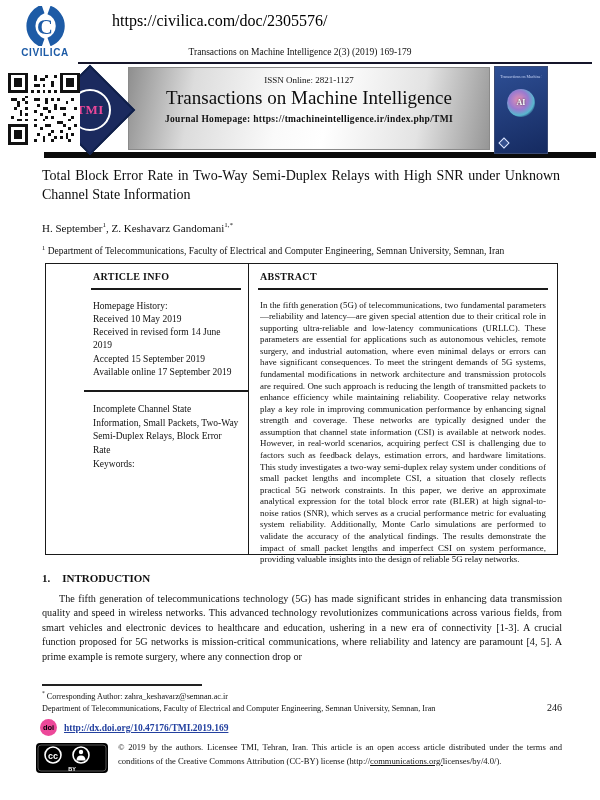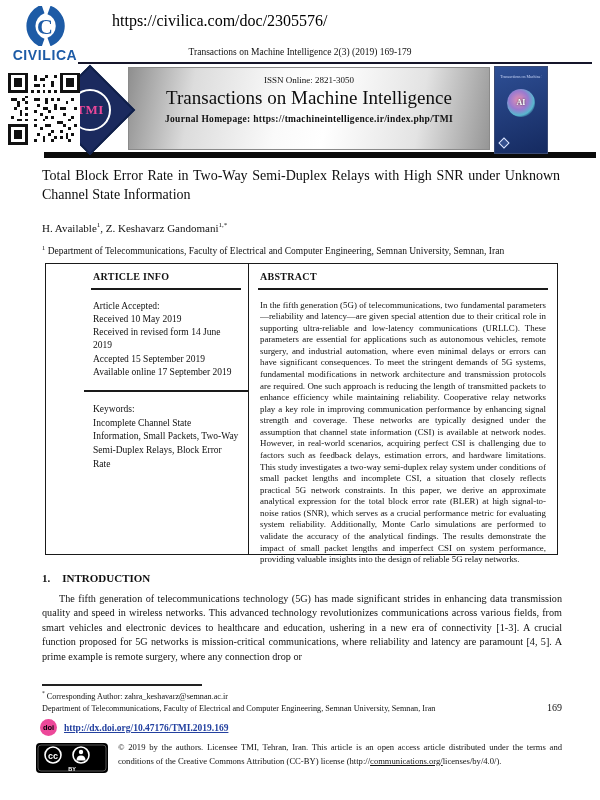--- a/index.html
+++ b/index.html
@@ -5,21 +5,21 @@
   html,body { margin:0; padding:0; background:#e8e8e8; }
   .page {
     position:relative; width:600px; height:800px; margin:0 auto;
     background:#ffffff; overflow:hidden;
     font-family:"Liberation Serif","DejaVu Serif",serif; color:#111;
   }
   
   .civilica { position:absolute; left:12px; top:6px; width:66px; text-align:center; }
   .civilica svg { display:block; margin:0 auto; }
   .civilica-label { font-family:"Liberation Sans",sans-serif; font-weight:bold;
-    color:#1d5ba6; font-size:14px; letter-spacing:0.6px; margin-top:1px; }
+    color:#1d5ba6; font-size:10px; letter-spacing:0.6px; margin-top:1px; }
   .doc-url { position:absolute; left:112px; top:12px; font-size:16px; color:#000; }
   .citation { position:absolute; left:0; top:47px; width:100%; text-align:center; font-size:9.5px; }
   .top-rule { position:absolute; left:78px; top:62px; width:514px; height:2px; background:#15152a; }
 
   
   .qr { position:absolute; left:8px; top:69px; width:72px; height:79px; background:#fff; z-index:3; }
   .qr svg { width:100%; height:100%; }
   .tmi-diamond-wrap { position:absolute; left:52px; top:71px; width:74px; height:76px; z-index:2; }
   .tmi-diamond { position:absolute; left:6px; top:7px; width:60px; height:60px;
     transform:rotate(45deg); background:#1b2a5e; border:2px solid #10204a; }
@@ -184,76 +184,76 @@
           <rect x="22" y="21" width="1" height="1"></rect>
         <rect x="9" y="23" width="1" height="1"></rect>
           <rect x="12" y="23" width="1" height="1"></rect>
           <rect x="15" y="23" width="1" height="1"></rect>
           <rect x="18" y="22" width="1" height="1"></rect>
           <rect x="21" y="23" width="1" height="1"></rect>
       </g>
     </svg>
   </div>
   <div class="banner-box">
-    <div class="banner-issn">ISSN Online: 2821-3050</div>
+    <div class="banner-issn">ISSN Online: 2821-1127</div>
     <div class="banner-title">Transactions on Machine Intelligence</div>
     <div class="banner-home">Journal Homepage: https://tmachineintelligence.ir/index.php/TMI</div>
   </div>
   <div class="cover">
     <div class="cover-titleline">Transactions on Machine Intelligence</div>
     <div class="cover-brain">
       <div class="cover-ai">AI</div>
     </div>
     <div class="cover-diamond"></div>
   </div>
   <div class="black-bar"></div>
 
   <div class="art-title">Total Block Error Rate in Two-Way Semi-Duplex Relays with High SNR under Unknown Channel State Information</div>
   <div class="authors">
-    <span>H. Available</span><sup>1</sup><span>, </span><span>Z. Keshavarz Gandomani</span><sup>1,*</sup>
+    <span>H. September</span><sup>1</sup><span>, </span><span>Z. Keshavarz Gandomani</span><sup>1,*</sup>
   </div>
   <div class="affiliation">
     <sup>1</sup><span> Department of Telecommunications, Faculty of Electrical and Computer Engineering, Semnan University, Semnan, Iran</span>
   </div>
 
   <div class="info-box">
     <div class="col-left">
       <div class="box-header">ARTICLE INFO</div>
       <div class="header-rule"></div>
       <div class="history">
-        <div>Article Accepted:</div>
+        <div>Homepage History:</div>
         <div>Received 10 May 2019</div>
         <div>Received in revised form 14 June 2019</div>
         <div>Accepted 15 September 2019</div>
         <div>Available online 17 September 2019</div>
       </div>
       <div class="mid-rule"></div>
       <div class="keywords">
+        <div>Incomplete Channel State Information, Small Packets, Two-Way Semi-Duplex Relays, Block Error Rate</div>
         <div>Keywords:</div>
-        <div>Incomplete Channel State Information, Small Packets, Two-Way Semi-Duplex Relays, Block Error Rate</div>
       </div>
     </div>
     <div class="col-right">
       <div class="box-header">ABSTRACT</div>
       <div class="header-rule"></div>
       <div class="abstract">In the fifth generation (5G) of telecommunications, two fundamental parameters—reliability and latency—are given special attention due to their critical role in supporting ultra-reliable and low-latency communications (URLLC). These parameters are essential for applications such as autonomous vehicles, remote surgery, and industrial automation, where even minimal delays or errors can have significant consequences. To meet the stringent demands of 5G systems, fundamental modifications in network architecture and transmission protocols are required. One such approach is reducing the length of transmitted packets to enhance efficiency while maintaining reliability. Cooperative relay networks play a key role in improving communication performance by enhancing signal strength and coverage. These networks are typically designed under the assumption that channel state information (CSI) is available at network nodes. However, in real-world scenarios, acquiring perfect CSI is challenging due to factors such as feedback delays, estimation errors, and hardware limitations. This study investigates a two-way semi-duplex relay system under conditions of small packet lengths and incomplete CSI, a situation that closely reflects practical 5G network constraints. In this paper, we derive an approximate analytical expression for the total block error rate (BLER) at high signal-to-noise ratios (SNR), which serves as a crucial performance metric for evaluating system reliability. Additionally, Monte Carlo simulations are performed to validate the accuracy of the analytical findings. The results demonstrate the impact of small packet lengths and imperfect CSI on system performance, providing valuable insights into the design of reliable 5G relay networks.</div>
     </div>
   </div>
 
   <div class="intro-heading">
     <span class="num">1.</span><span>INTRODUCTION</span>
   </div>
   <div class="intro-para">The fifth generation of telecommunications technology (5G) has made significant strides in enhancing data transmission quality and speed in wireless networks. This advanced technology revolutionizes communications across various fields, from smart vehicles and electronic devices to healthcare and education, ushering in a new era of connectivity [1-3]. A crucial function proposed for 5G networks is mission-critical communications, where reliability and latency are paramount [4, 5]. A prime example is remote surgery, where any connection drop or</div>
 
   <div class="footnote-rule"></div>
   <div class="footnote">
     <div><sup>*</sup><span> Corresponding Author: zahra_keshavarz@semnan.ac.ir</span></div>
     <div>Department of Telecommunications, Faculty of Electrical and Computer Engineering, Semnan University, Semnan, Iran</div>
   </div>
-  <div class="page-num">169</div>
+  <div class="page-num">246</div>
 
   <div class="doi-row">
     <div class="doi-badge">doi</div>
     <span class="doi-link">http://dx.doi.org/10.47176/TMI.2019.169</span>
   </div>
 
   <div class="cc-badge">
     <svg width="72" height="30" viewBox="0 0 72 30">
       <rect x="0" y="0" width="72" height="30" rx="4" fill="#000"></rect>
       <rect x="2" y="2" width="68" height="26" rx="3" fill="none" stroke="#555" stroke-width="1"></rect>

